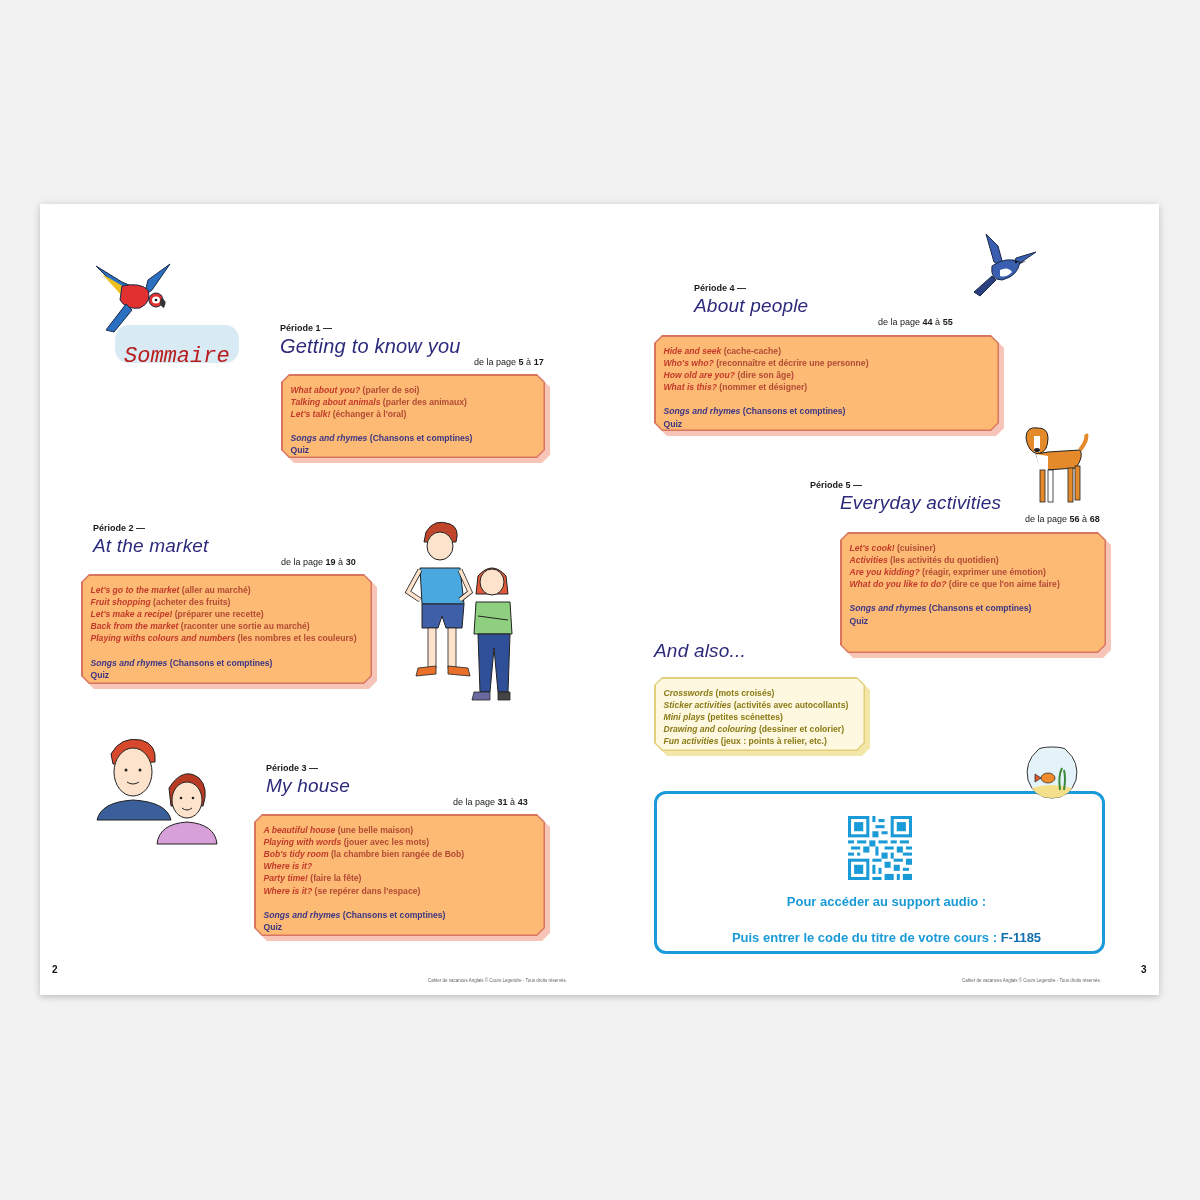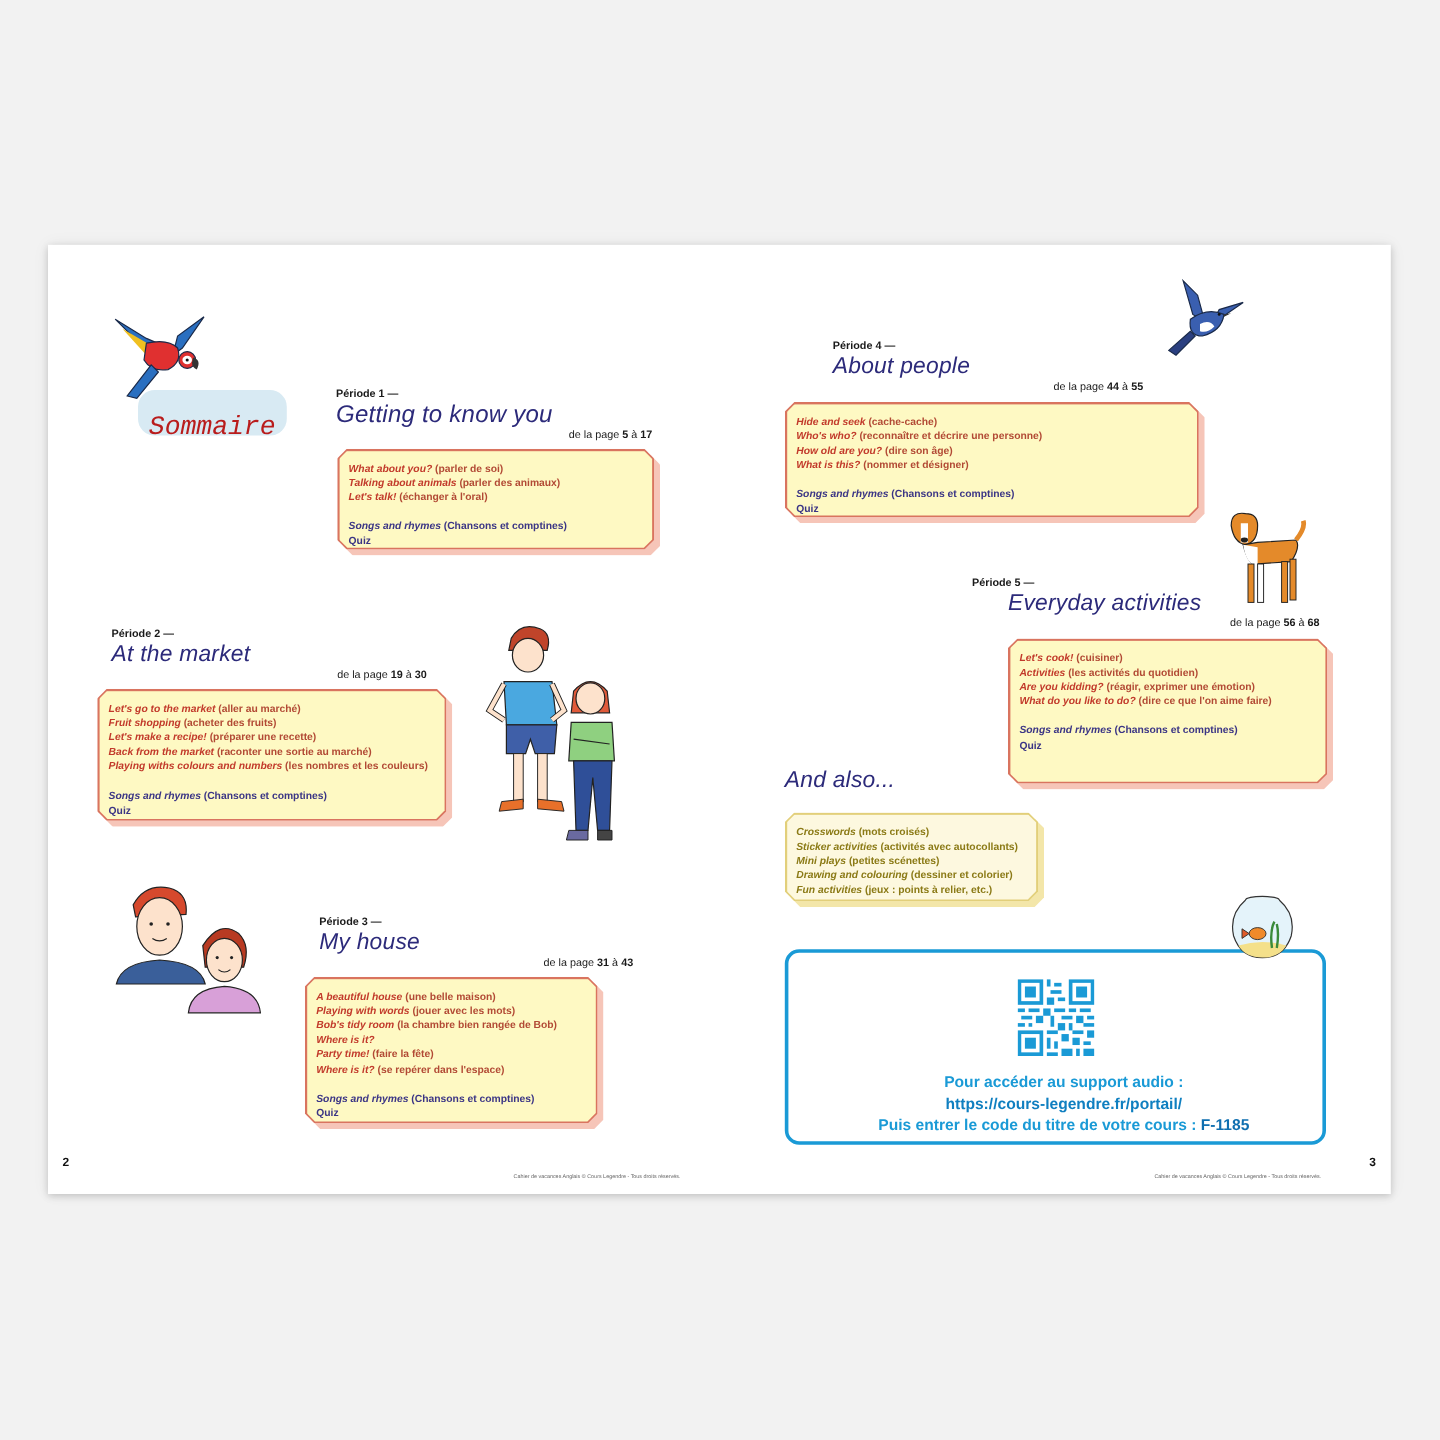--- a/index.html
+++ b/index.html
@@ -44,21 +44,21 @@
       background: #f6c5b8;
       clip-path: polygon(8px 0, calc(100% - 8px) 0, 100% 8px, 100% calc(100% - 8px), calc(100% - 8px) 100%, 8px 100%, 0 calc(100% - 8px), 0 8px);
     }
     .box-border {
       position: absolute; inset: 0;
       background: #d9745f;
       clip-path: polygon(8px 0, calc(100% - 8px) 0, 100% 8px, 100% calc(100% - 8px), calc(100% - 8px) 100%, 8px 100%, 0 calc(100% - 8px), 0 8px);
     }
     .box-inner {
       position: absolute; inset: 1.5px;
-      background: #fef9c3;
+      background: #fdba74;
       clip-path: polygon(7px 0, calc(100% - 7px) 0, 100% 7px, 100% calc(100% - 7px), calc(100% - 7px) 100%, 7px 100%, 0 calc(100% - 7px), 0 7px);
       padding: 8px 8px 6px 8px;
     }
     .yellow .box-shadow { background: #f3e6a9; }
     .yellow .box-border { background: #e2cf7a; }
     .yellow .box-inner { background: #fdf8df; }
 
     .line {
       font-size: 8.6px; line-height: 12.2px; white-space: nowrap;
       font-weight: bold;
@@ -200,21 +200,21 @@
       <circle cx="98" cy="62" r="1.3" fill="#222"></circle>
     <path d="M87 72 Q92 76 97 72" fill="none" stroke="#222" stroke-width="1"></path>
     <path d="M62 108 Q64 88 92 86 Q120 88 122 108 Z" fill="#d8a0d8" stroke="#222" stroke-width="1"></path>
   </svg>
 
   <div class="abs periode" style="left:226px;top:559px">Période 3 —</div>
   <div class="abs script" style="left:226px;top:571px">My house</div>
   <div class="abs pages" style="left:413px;top:593px">
     <span>de la page</span> <b>31</b> <span>à</span> <b>43</b>
   </div>
-  <div class="box-wrap red" style="left:214px;top:610px;width:244px;height:122px">
+  <div class="box-wrap red" style="left:214px;top:610px;width:291px;height:122px">
     <div class="box-shadow"></div>
       <div class="box-border"></div>
     <div class="box-inner">
       <div class="line"><span class="en">A beautiful house</span><span class="fr"> (une belle maison)</span></div>
       <div class="line"><span class="en">Playing with words</span><span class="fr"> (jouer avec les mots)</span></div>
       <div class="line"><span class="en">Bob's tidy room</span><span class="fr"> (la chambre bien rangée de Bob)</span></div>
       <div class="line"><span class="en">Where is it?</span><span class="fr"></span></div>
       <div class="line"><span class="en">Party time!</span><span class="fr"> (faire la fête)</span></div>
       <div class="line"><span class="en">Where is it?</span><span class="fr"> (se repérer dans l'espace)</span></div>
       <div class="gap"></div>
@@ -342,21 +342,20 @@
           <rect x="10" y="17" width="1" height="2"></rect>
           <rect x="15" y="16" width="2" height="2"></rect>
           <rect x="18" y="17" width="2" height="1"></rect>
         <rect x="8" y="20" width="3" height="1"></rect>
           <rect x="12" y="19" width="3" height="2"></rect>
           <rect x="16" y="19" width="1" height="2"></rect>
           <rect x="18" y="19" width="3" height="2"></rect>
       </g>
     </svg>
     <div class="audio-text" style="top:100px">Pour accéder au support audio :</div>
-    <div class="audio-text link" style="top:118px">https://cours-legendre.fr/portail/</div>
     <div class="audio-text" style="top:136px">
       <span>Puis entrer le code du titre de votre cours : </span><b>F-1185</b>
     </div>
   </div>
 
   <svg class="abs" style="left:982px;top:540px;width:60px;height:58px" viewBox="0 0 60 58">
     <ellipse cx="30" cy="6" rx="14" ry="3" fill="#e8f4f8" stroke="#333" stroke-width="1"></ellipse>
     <path d="M16 6 Q2 18 6 36 Q12 54 30 54 Q48 54 54 36 Q58 18 44 6" fill="#e4f3fa" stroke="#333" stroke-width="1"></path>
     <path d="M10 44 Q30 38 50 44 Q44 54 30 54 Q16 54 10 44 Z" fill="#f4e08a"></path>
     <ellipse cx="26" cy="34" rx="7" ry="5" fill="#f08a2a" stroke="#333" stroke-width="0.8"></ellipse>

